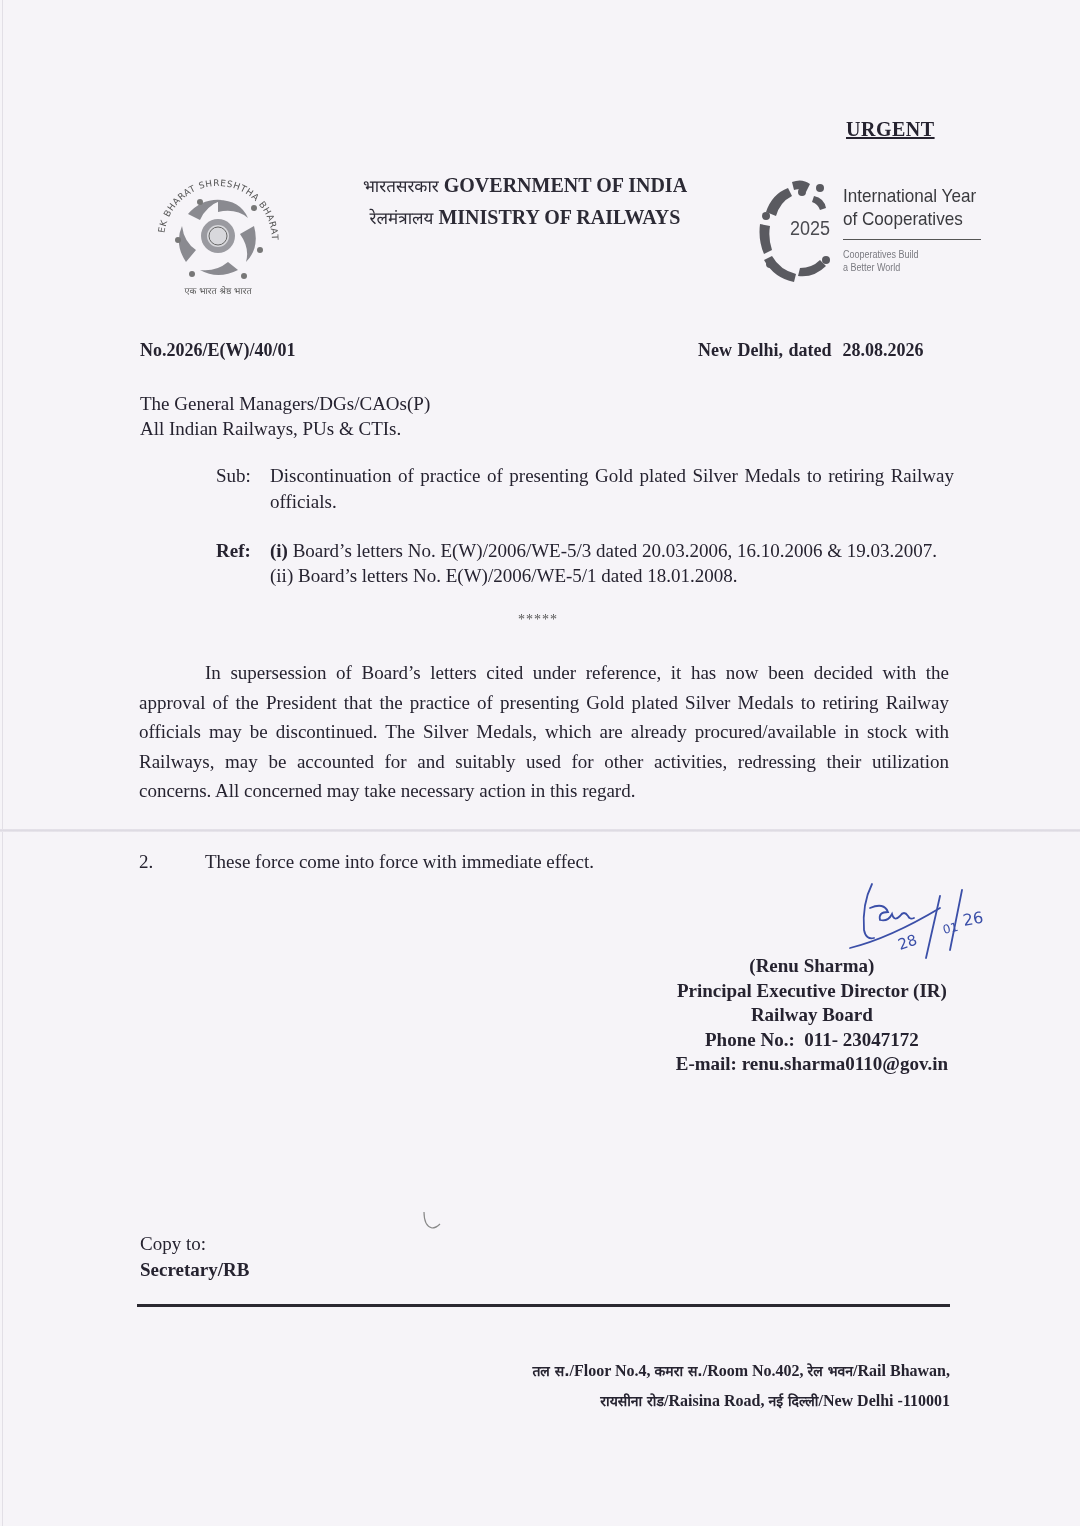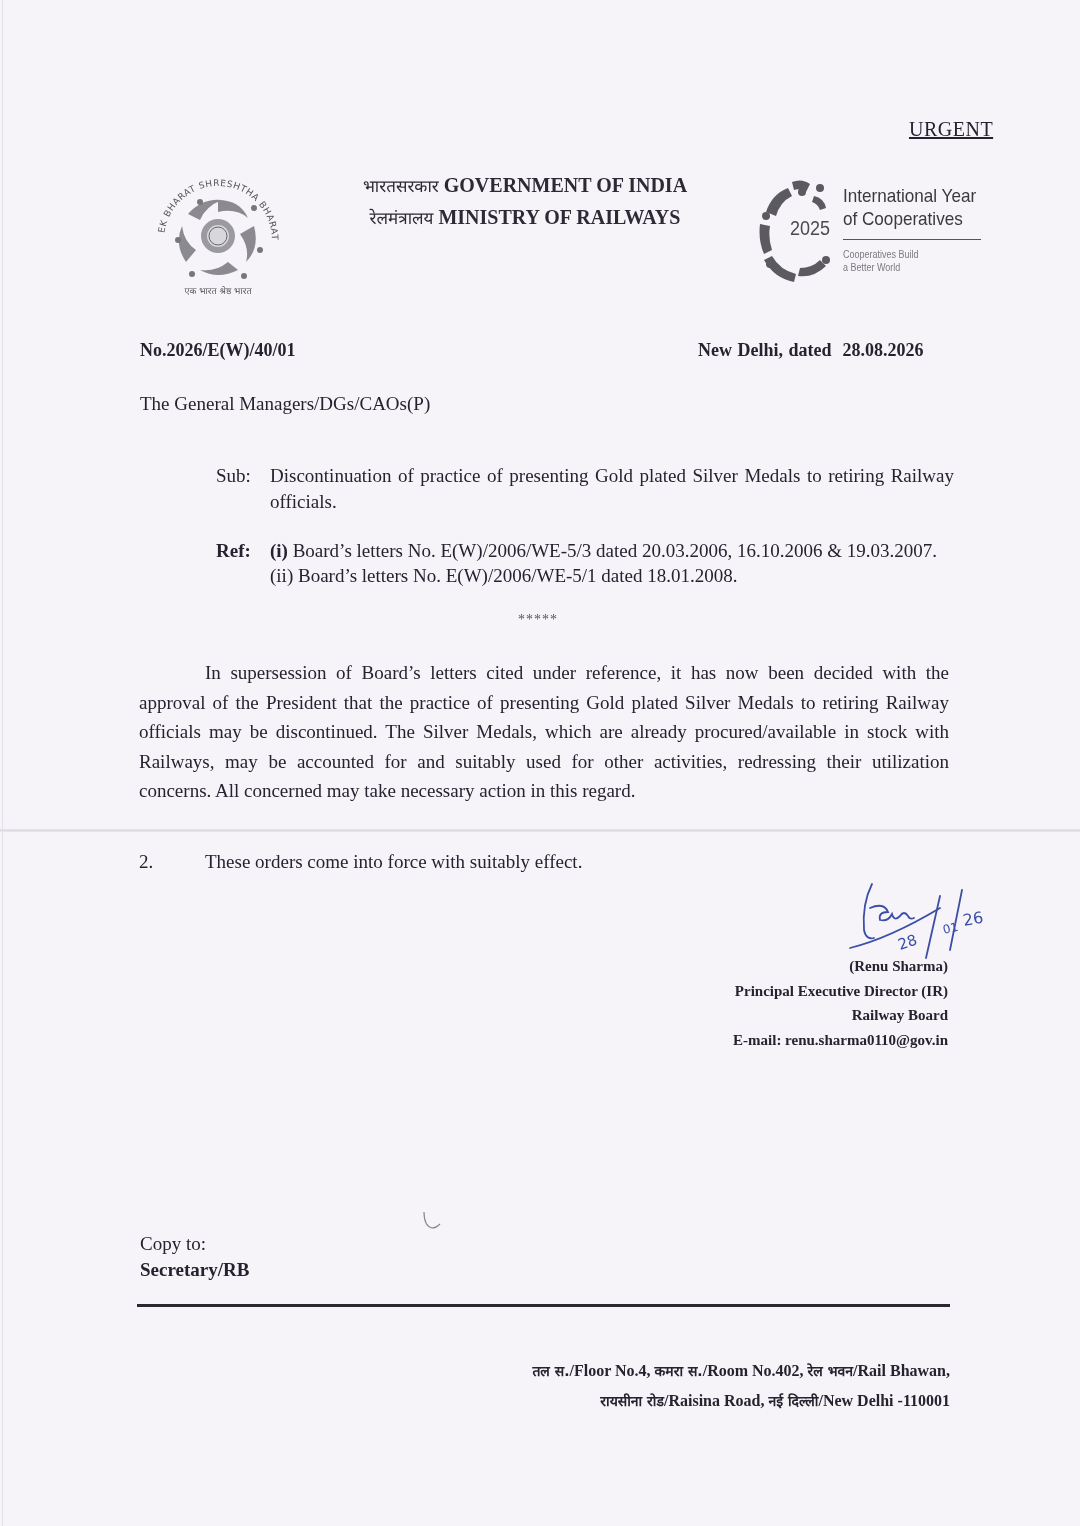--- a/index.html
+++ b/index.html
@@ -9,21 +9,21 @@
       font-family: "Liberation Serif", "DejaVu Serif", serif;
       color: #262330;
     }
     .page-fold {
       position: absolute; left: 0; right: 0; top: 829px; height: 3px;
       background: linear-gradient(#e6e3ea, #dedbe3, #ebe8ee);
     }
     .left-edge { position:absolute; left:2px; top:0; bottom:0; width:1px; background:#e2dfe6; }
     .abs { position: absolute; }
     .urgent {
-      left: 909px; top: 118px; font-size: 20px; font-weight: normal;
+      left: 846px; top: 118px; font-size: 20px; font-weight: bold;
       text-decoration: underline; letter-spacing: 0.5px;
     }
     .gov-header {
       left: 320px; top: 170px; width: 410px; text-align: center;
       font-size: 20px; font-weight: bold; line-height: 31px; color: #2c2a35;
     }
     .gov-header .hi { font-weight: normal; font-family: "DejaVu Sans", sans-serif; font-size: 17px; }
     .emblem-logo { left: 148px; top: 170px; width: 140px; height: 130px; }
     .iyc-logo { left: 752px; top: 172px; width: 240px; height: 118px; }
     .iyc-title {
@@ -55,21 +55,21 @@
     .refs .txt { margin-left: 54px; }
     .refs .roman { font-weight: bold; }
     .stars { left: 518px; top: 612px; font-size: 14px; letter-spacing: 1px; color:#555; }
     .para1 {
       left: 139px; top: 658px; width: 810px; font-size: 19px; line-height: 29.6px;
       text-align: justify; text-indent: 66px;
     }
     .para2 { left: 139px; top: 851px; font-size: 19px; }
     .para2 .num { display:inline-block; width: 66px; }
     .signature-mark { left: 840px; top: 878px; width: 150px; height: 90px; }
-    .sig-block { right: 132px; top: 954px; text-align: right; font-size: 15px; font-weight: bold; line-height: 24.5px; }
+    .sig-block { right: 132px; top: 954px; text-align: center; font-size: 19px; font-weight: bold; line-height: 24.5px; }
     .copy-to { left: 140px; top: 1231px; font-size: 19px; line-height: 26px; }
     .copy-to .b { font-weight: bold; }
     .pen-mark { left: 420px; top: 1210px; width: 30px; height: 22px; }
     .footer-rule { left: 137px; top: 1304px; width: 813px; height: 3px; background: #2a2830; }
     .footer {
       left: 140px; top: 1313px; width: 810px; text-align: right;
       font-size: 16px; font-weight: bold; line-height: 29px; margin-top: 43px;
     }
     .footer .hi { font-family: "DejaVu Sans", sans-serif; font-size: 14px; }
   </style>
@@ -146,59 +146,61 @@
     <div>Cooperatives Build</div>
     <div>a Better World</div>
   </div>
 </div>
 
 <div class="abs ref-no">No.2026/E(W)/40/01</div>
 <div class="abs date-line" style="white-space:pre">New Delhi, dated  28.08.2026</div>
 
 <div class="abs addressee">
   <div>The General Managers/DGs/CAOs(P)</div>
+  <div>All Indian Railways, PUs &amp; CTIs.</div>
 </div>
 
 <div class="abs subject">
   <span class="lbl">Sub:</span>
   <div class="txt">Discontinuation of practice of presenting Gold plated Silver Medals to retiring Railway officials.</div>
 </div>
 
 <div class="abs refs">
   <span class="lbl">Ref:</span>
   <div class="txt">
     <div style="text-align:justify;text-align-last:left;"><span class="roman">(i)</span><span> Board’s letters No. E(W)/2006/WE-5/3 dated 20.03.2006, 16.10.2006 &amp; 19.03.2007.</span></div>
     <div><span>(ii)</span><span> Board’s letters No. E(W)/2006/WE-5/1 dated 18.01.2008.</span></div>
   </div>
 </div>
 <div class="abs stars">*****</div>
 
 <div class="abs para1">In supersession of Board’s letters cited under reference, it has now been decided with the approval of the President that the practice of presenting Gold plated Silver Medals to retiring Railway officials may be discontinued.  The Silver Medals, which are already procured/available in stock with Railways, may be accounted for and suitably used for other activities, redressing their utilization concerns.   All concerned may take necessary action in this regard.</div>
 
 <div class="abs para2">
-  <span class="num">2.</span><span>These orders come into force with suitably effect.</span>
+  <span class="num">2.</span><span>These force come into force with immediate effect.</span>
 </div>
 
 <div class="abs signature-mark">
   <svg width="150" height="90" viewBox="0 0 150 90" fill="none" stroke="#3b4fa8" stroke-width="1.8" stroke-linecap="round">
     <path d="M32 6 q-10 20 -8 46 q2 10 10 8"></path>
     <path d="M30 30 q14 -6 18 4 q-10 0 -8 8 q8 2 12 -6 q2 8 8 2 q4 -6 8 0 q2 4 6 2"></path>
     <path d="M10 70 q40 -10 90 -40"></path>
     <path d="M100 18 l-14 62"></path>
     <path d="M122 12 l-12 60"></path>
     <text x="60" y="72" font-family="DejaVu Sans, sans-serif" font-size="15" fill="#3b4fa8" stroke="none" transform="rotate(-18 60 72)">28</text>
     <text x="104" y="56" font-family="DejaVu Sans, sans-serif" font-size="12" fill="#3b4fa8" stroke="none" transform="rotate(-14 104 56)">01</text>
     <text x="124" y="48" font-family="DejaVu Sans, sans-serif" font-size="16" fill="#3b4fa8" stroke="none" transform="rotate(-10 124 48)">26</text>
   </svg>
 </div>
 
 <div class="abs sig-block">
   <div>(Renu Sharma)</div>
   <div>Principal Executive Director (IR)</div>
   <div>Railway Board</div>
+  <div style="white-space:pre">Phone No.:  011- 23047172</div>
   <div>E-mail: renu.sharma0110@gov.in</div>
 </div>
 
 <div class="abs pen-mark">
   <svg width="30" height="22" viewBox="0 0 30 22" fill="none" stroke="#888" stroke-width="1.2">
       <path d="M4 2 q0 14 8 16 q4 0 8 -4"></path>
     </svg>
 </div>
 
 <div class="abs copy-to">

